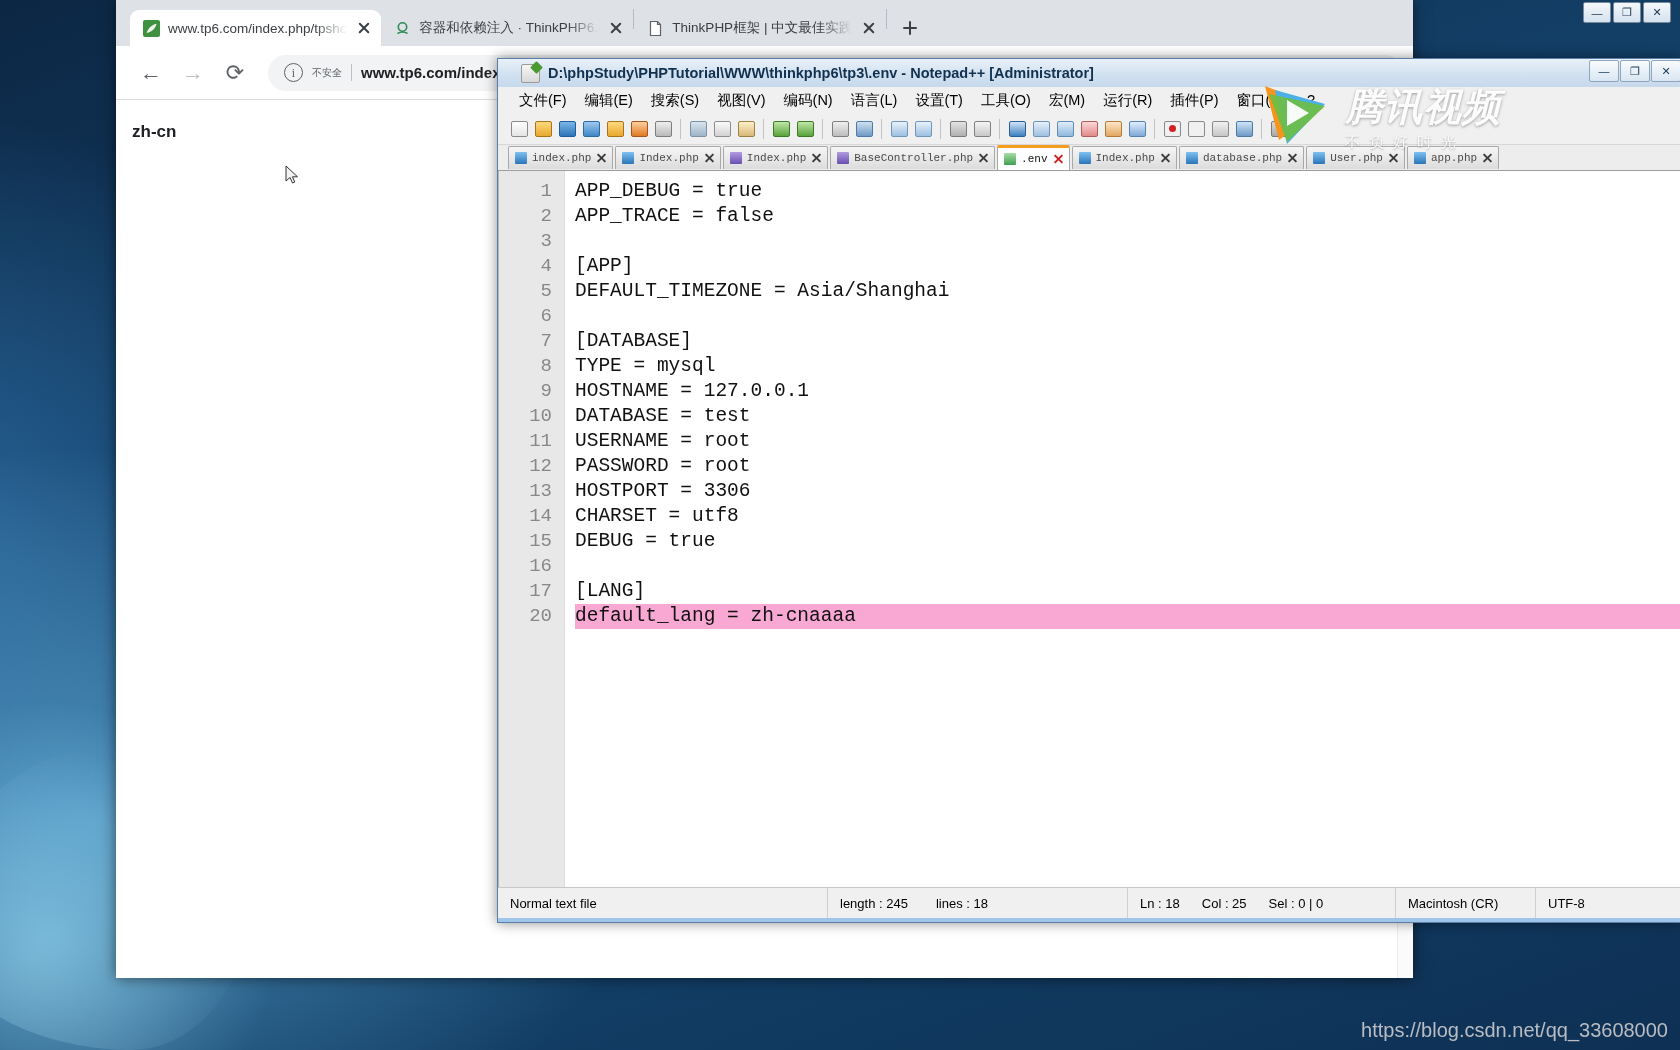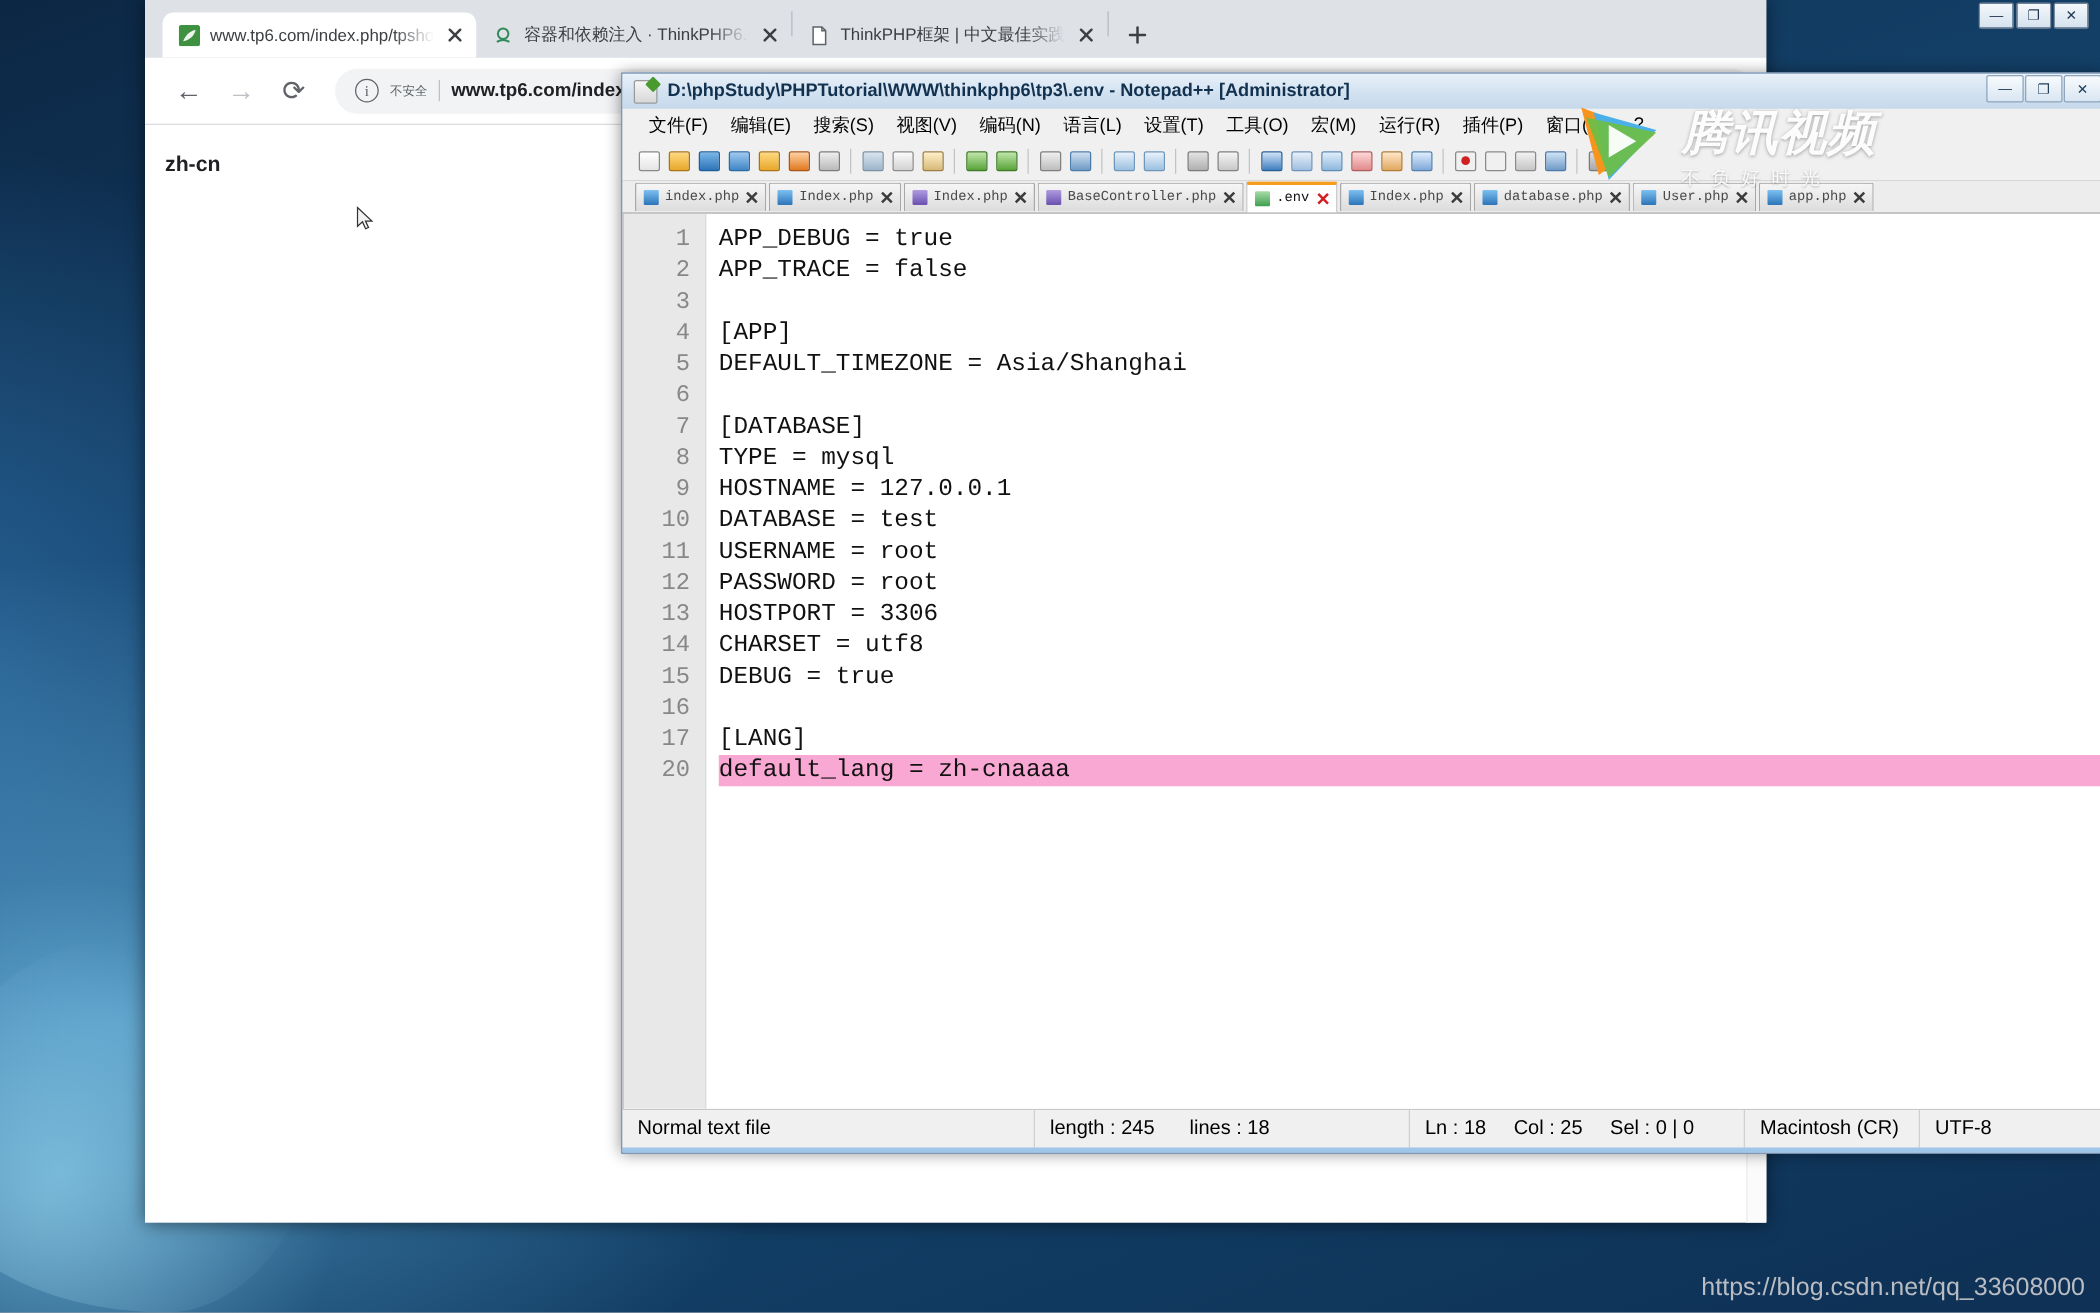--- a/index.html
+++ b/index.html
@@ -29,21 +29,21 @@
 
   
   #browser{
     position:absolute;left:116px;top:0;width:1297px;height:978px;
     background:#dee1e6;
     box-shadow:0 0 14px rgba(0,0,0,.55);
     display:flex;flex-direction:column;
   }
   #browser-tabstrip{
     height:46px;background:#dee1e6;position:relative;
-    display:flex;align-items:flex-end;padding-left:14px;box-sizing:border-box;
+    display:flex;align-items:flex-end;padding-left:14px;box-sizing:border-box;border-radius:17px;
   }
   .btab{
     height:36px;display:flex;align-items:center;gap:8px;
     padding:0 8px 0 13px;box-sizing:border-box;position:relative;
     font-size:13.5px;color:#3c4043;border-radius:9px 9px 0 0;
     max-width:252px;
   }
   .btab.active{background:#fff;}
   .btab .favicon{width:17px;height:17px;flex:0 0 17px;display:block;}
   .btab .btitle{
@@ -123,21 +123,21 @@
     position:absolute;left:497px;top:58px;width:1183px;height:863px;
     background:#f0f0f0;
     border:1px solid #5b7ea8;
     box-shadow:0 0 12px rgba(0,0,0,.45);
     display:flex;flex-direction:column;
     font-family:"Liberation Sans", sans-serif;
   }
   #npp-title{
     height:28px;flex:0 0 28px;
     background:linear-gradient(#e9f1f9,#d2e1f0 55%,#c6d9ec);
-    display:flex;align-items:center;gap:8px;padding-left:9px;box-sizing:border-box;
+    display:flex;align-items:center;gap:8px;padding-left:23px;box-sizing:border-box;
     position:relative;
   }
   #npp-title .ticon{
     width:17px;height:17px;flex:0 0 17px;position:relative;
     background:linear-gradient(#f6f6f6,#d8d8d8);border:1px solid #9a9a9a;border-radius:2px;
   }
   #npp-title .ticon::after{
     content:"";position:absolute;right:-2px;top:-2px;width:9px;height:9px;
     background:#4a9b2f;transform:rotate(45deg);border-radius:1px;
   }
@@ -209,21 +209,21 @@
   }
   #code{
     flex:1 1 auto;padding:8px 0 0 10px;box-sizing:border-box;
     font-family:"Liberation Mono", monospace;font-size:19.5px;color:#111;
     line-height:25px;white-space:pre;position:relative;
   }
   #code .ln{display:block;height:25px;}
   #code .ln.cur{background:#f9a8d4;}
   #npp-status{
     height:30px;flex:0 0 30px;background:#f0f0f0;border-top:1px solid #c8c8c8;
-    display:flex;align-items:center;font-size:16px;color:#000;
+    display:flex;align-items:center;font-size:13px;color:#000;
   }
   #npp-status .cell{
     padding:0 12px;height:100%;display:flex;align-items:center;box-sizing:border-box;
     border-right:1px solid #cfcfcf;white-space:nowrap;
   }
   #npp-status .c1{flex:0 0 330px;}
   #npp-status .c2{flex:0 0 300px;gap:28px;}
   #npp-status .c3{flex:0 0 268px;gap:22px;}
   #npp-status .c4{flex:0 0 140px;}
   #npp-status .c5{flex:1 1 auto;border-right:none;}

